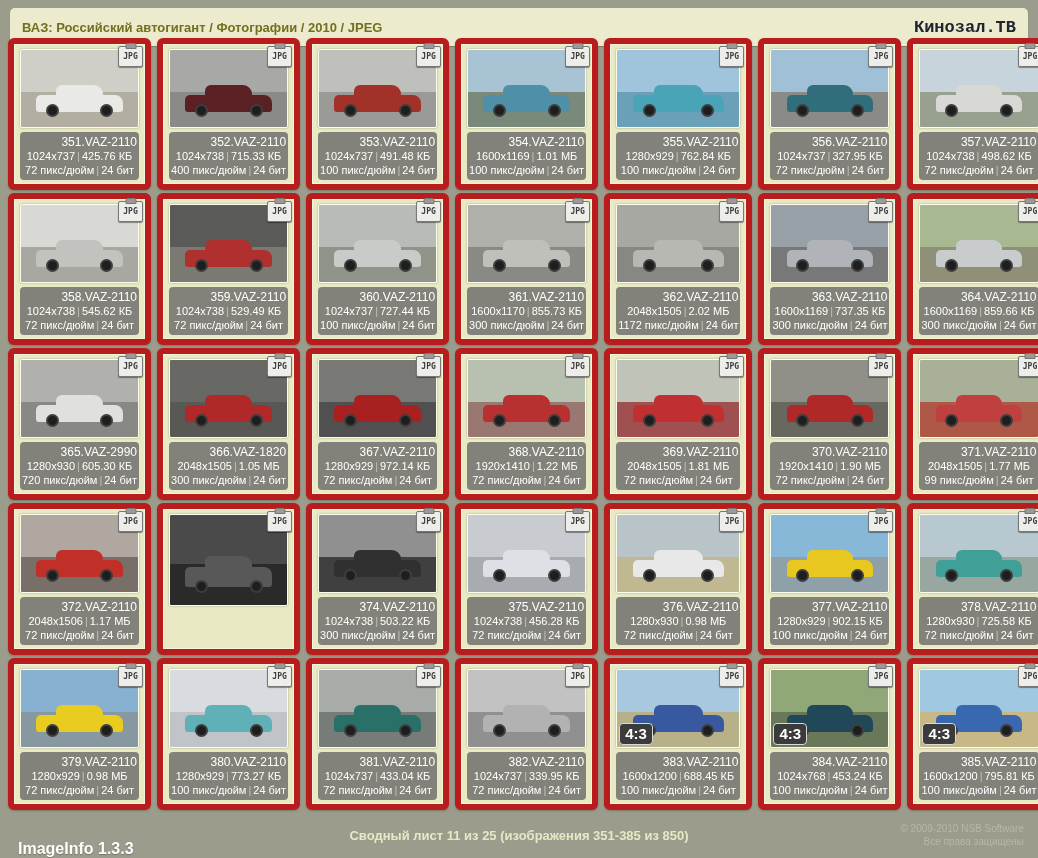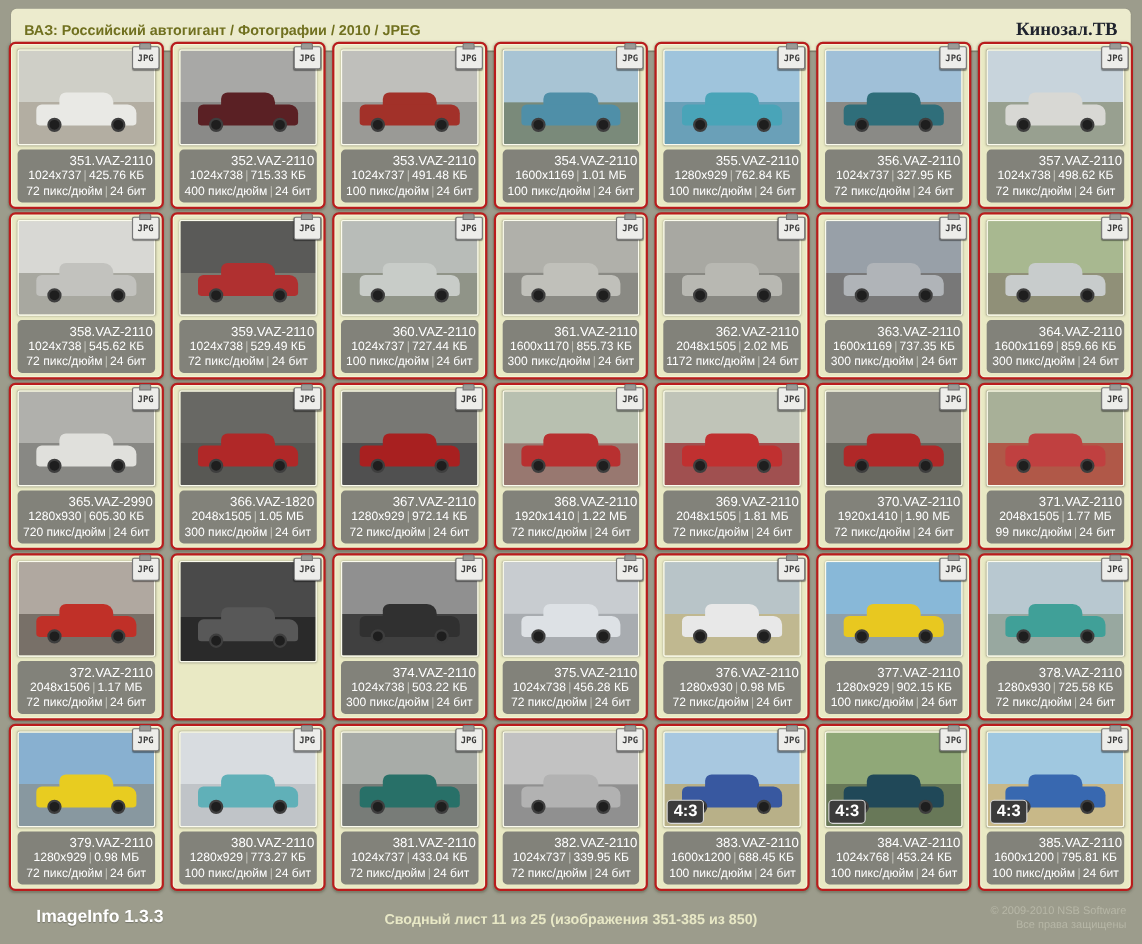--- a/index.html
+++ b/index.html
@@ -11,29 +11,29 @@
   }
   
   .topbar{
     position:absolute;top:8px;left:10px;right:10px;height:38px;
     background:#ecebcd;border-radius:5px;
     display:flex;align-items:center;justify-content:space-between;
     padding:0 12px;box-sizing:border-box;
     box-shadow:0 1px 1px rgba(60,60,40,.35);
   }
   .breadcrumb{font-size:13px;font-weight:bold;color:#70701f;cursor:pointer;}
-  .brand{font-family:Liberation Serif, serif;font-size:17px;font-weight:bold;color:#20242e;cursor:pointer;margin-left:21px;}
+  .brand{font-family:Liberation Mono, monospace;font-size:17px;font-weight:bold;color:#20242e;cursor:pointer;margin-left:21px;}
   
   .grid{
     position:absolute;top:38px;left:8px;right:8px;
     display:grid;grid-template-columns:repeat(7,1fr);
     grid-auto-rows:152px;column-gap:6px;row-gap:3px;
   }
   .cell{
-    background:#e9e9c4;border:2px solid #b91c1c;border-radius:6px;
+    background:#e9e9c4;border:6px solid #b91c1c;border-radius:6px;
     box-shadow:inset 0 0 0 1px #f5f5dc,0 1px 2px rgba(60,60,40,.35);
     box-sizing:border-box;padding:5px 6px 4px;cursor:pointer;
     display:flex;flex-direction:column;
   }
   .thumb{
     position:relative;height:90px;border:1px solid #fbfbee;border-radius:2px;
     background:linear-gradient(to bottom,var(--sky) 0%,var(--sky) 55%,var(--ground) 55%,var(--ground) 100%);
     box-shadow:0 0 2px rgba(0,0,0,.35);
   }
   .car-cabin{position:absolute;left:30%;bottom:40%;width:40%;height:15%;background:var(--car);border-radius:6px 9px 0 0;}
@@ -61,23 +61,22 @@
     color:#ffffff;text-align:center;padding:3px 2px;flex:1;
   }
   .cap-title{font-size:12px;line-height:14px;text-align:right;}
   .cap-line{font-size:11px;line-height:14px;white-space:nowrap;}
   .sep{color:#c2c2ba;margin:0 2px;}
   
   .footer{
     position:absolute;left:0;right:0;bottom:0;height:42px;
   }
   .app-name{
-    position:absolute;left:18px;top:9px;color:#ffffff;font-size:16px;font-weight:bold;
+    position:absolute;left:18px;top:24px;color:#ffffff;font-size:16px;font-weight:bold;
     text-shadow:0 1px 1px rgba(0,0,0,.25);
-    margin-left:15px;
   }
   .page-status{
     position:absolute;left:0;right:0;top:12px;text-align:center;
     color:#e8e8c6;font-size:13px;font-weight:bold;
   }
   .copyright{
     position:absolute;right:14px;top:6px;text-align:right;
     color:#b7b7a7;font-size:10px;line-height:13px;
   }
 </style>

